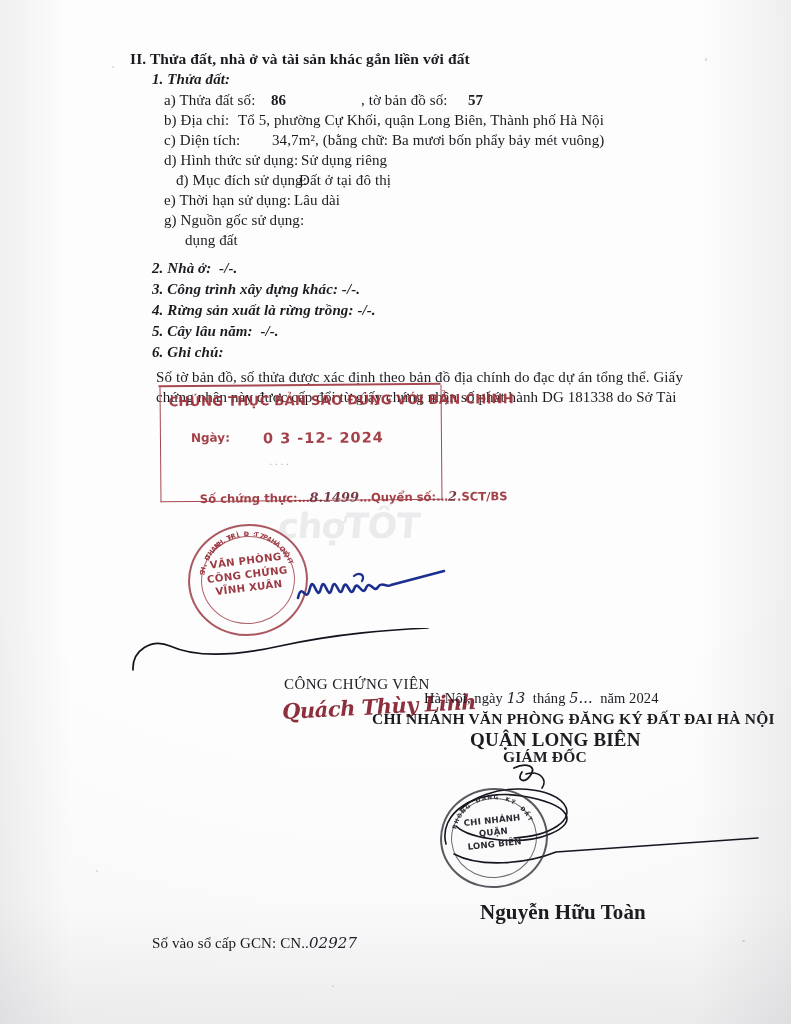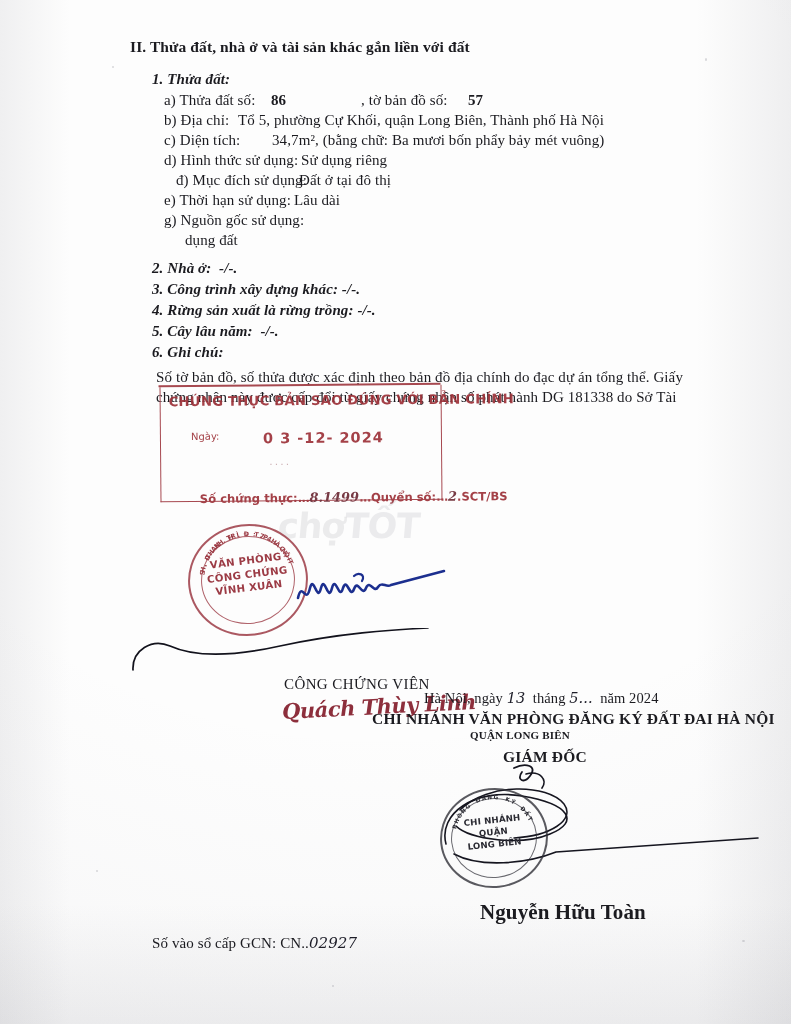--- a/index.html
+++ b/index.html
@@ -67,21 +67,21 @@
     background:#a03a42;
   }
   .st-title{
     position:absolute;left:8px;top:7px;width:268px;
     text-align:center;
     font-size:13.2px;font-weight:bold;letter-spacing:.2px;
     white-space:pre;
   }
   .st-date-label{
     position:absolute;left:30px;top:44px;
-    font-size:10px;font-weight:normal;
+    font-size:12px;font-weight:bold;
   }
   .st-date-value{
     position:absolute;left:102px;top:44px;
     font-size:14.5px;font-weight:bold;letter-spacing:1px;
   }
   .st-num-line{
     position:absolute;left:6px;top:90px;
     font-size:11.6px;font-weight:bold;white-space:pre;
   }
   .hand-red{
@@ -159,21 +159,21 @@
     font-family:"DejaVu Serif", serif;
     font-style:italic;
     color:#1d1d28;
   }
   #agency1{
     left:372px;top:710px;
     font-size:15.5px;font-weight:bold;letter-spacing:.2px;
   }
   #agency2{
     left:470px;top:729px;
-    font-size:11px;font-weight:bold;letter-spacing:.2px;
+    font-size:19px;font-weight:bold;letter-spacing:.2px;
   }
   #agency3{
     left:503px;top:748px;
     font-size:15.5px;font-weight:bold;letter-spacing:.2px;
   }
   #director-name{
     left:480px;top:900px;
     font-size:21px;font-weight:bold;
   }
   #gcn-line{
@@ -226,21 +226,21 @@
   <div class="scan-shade sh4"></div>
 
   <div class="speck" style="left:112px;top:66px;width:2px;height:2px;"></div>
   <div class="speck" style="left:705px;top:58px;width:2px;height:3px;"></div>
   <div class="speck" style="left:96px;top:870px;width:2px;height:2px;"></div>
   <div class="speck" style="left:742px;top:940px;width:3px;height:2px;"></div>
   <div class="speck" style="left:332px;top:985px;width:2px;height:2px;"></div>
 
   <div id="doc">
 
-    <div class="ln romanhead" style="left:130px;top:38px;">II. Thửa đất, nhà ở và tài sản khác gắn liền với đất</div>
+    <div class="ln romanhead" style="left:130px;top:50px;">II. Thửa đất, nhà ở và tài sản khác gắn liền với đất</div>
 
     <div class="ln sechead" style="left:152px;top:71px;">1. Thửa đất:</div>
 
     <div class="ln item" style="left:164px;top:92px;">a) Thửa đất số:</div>
     <div class="ln item" style="left:271px;top:92px;font-weight:bold;">86</div>
     <div class="ln item" style="left:361px;top:92px;">, tờ bản đồ số:</div>
     <div class="ln item" style="left:468px;top:92px;font-weight:bold;">57</div>
 
     <div class="ln item" style="left:164px;top:112px;">b) Địa chỉ:</div>
     <div class="ln item" style="left:238px;top:112px;">Tổ 5, phường Cự Khối, quận Long Biên, Thành phố Hà Nội</div>

